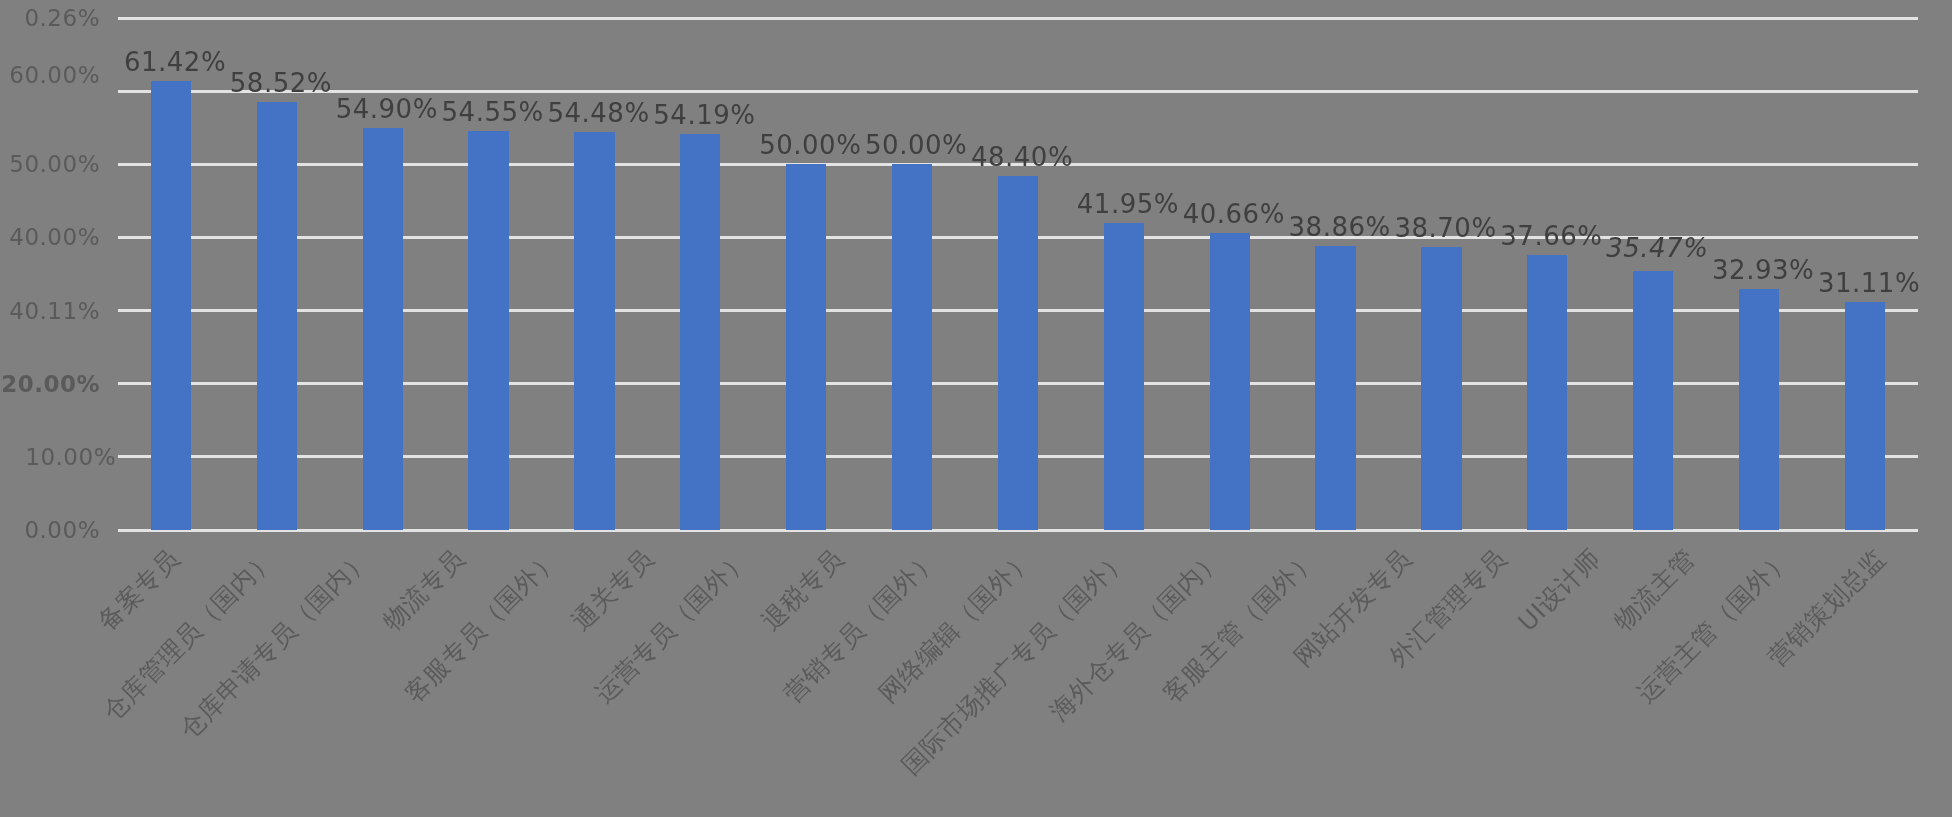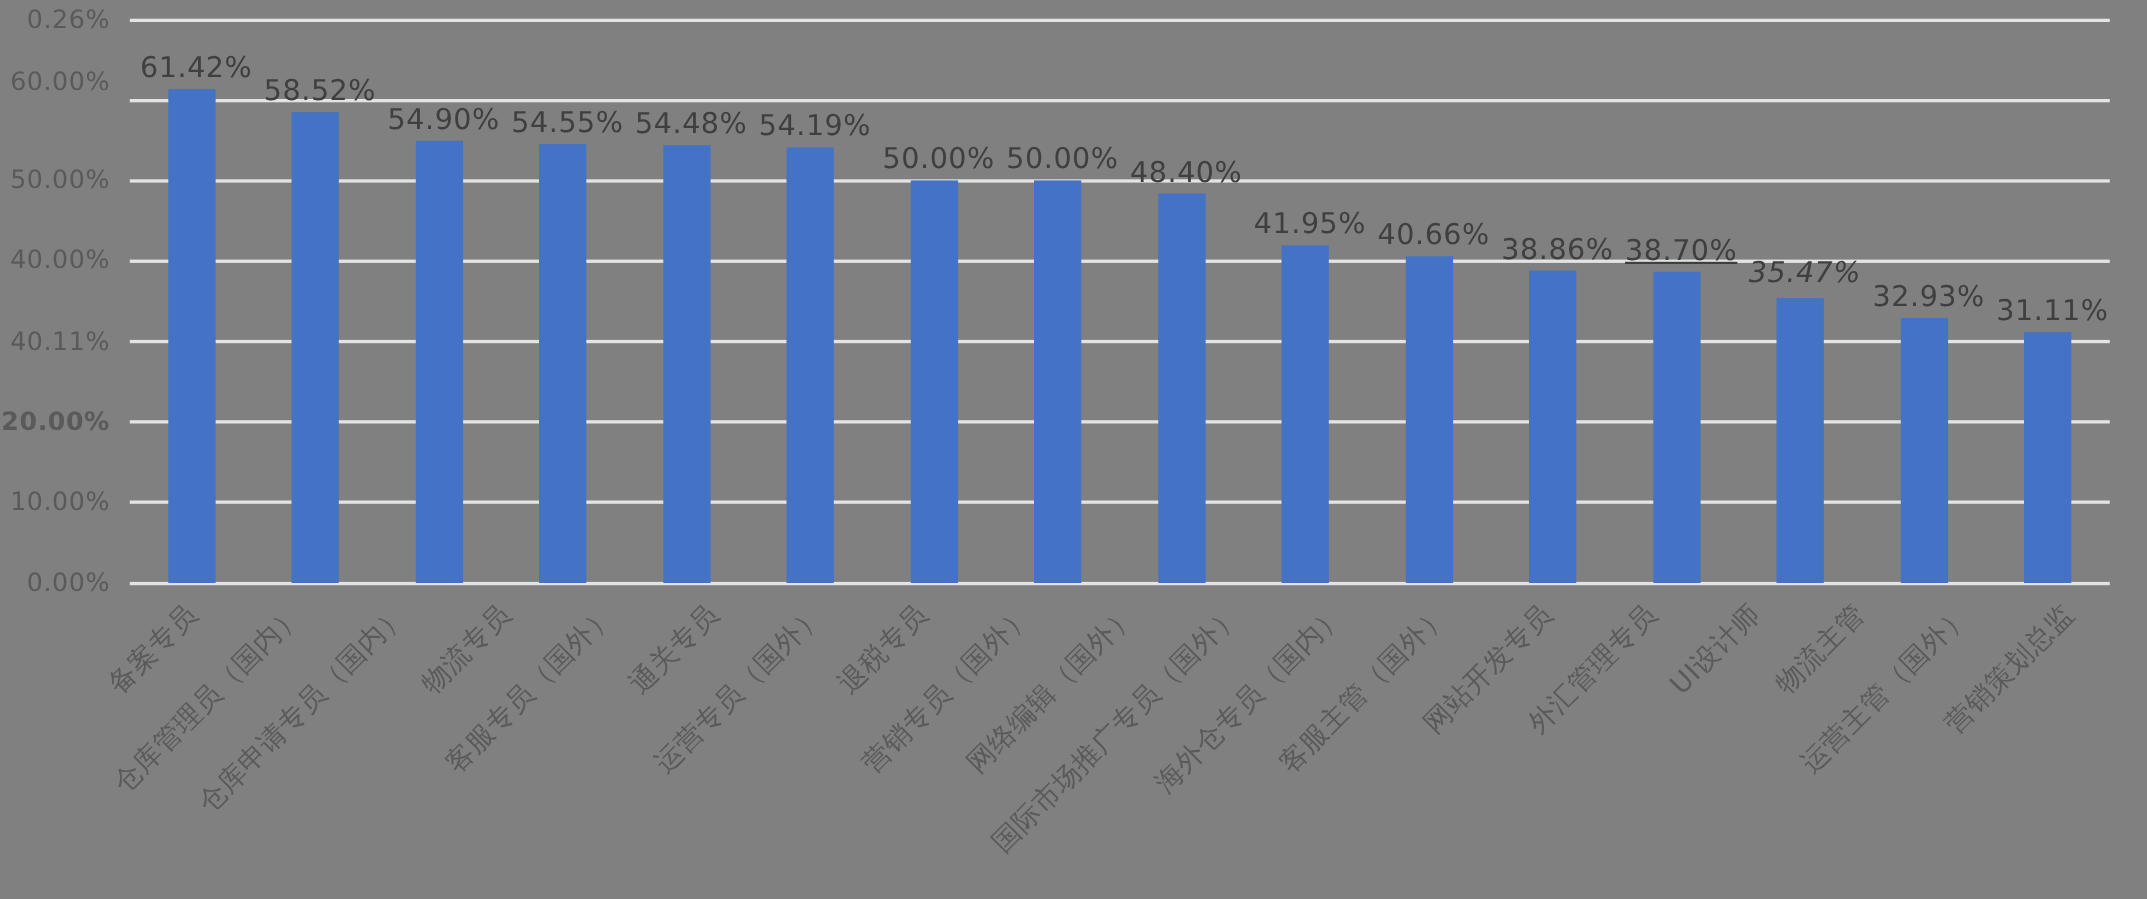--- a/index.html
+++ b/index.html
@@ -170,40 +170,44 @@
         <div class="bar-slot">
           <div class="bar" style="height: 297.399px; background: rgb(68, 114, 196);"></div>
           <div class="bar-value" style="bottom: 301.399px; color: rgb(63, 63, 63);">40.66%</div>
         </div>
         <div class="bar-slot">
           <div class="bar" style="height: 284.233px; background: rgb(68, 114, 196);"></div>
           <div class="bar-value" style="bottom: 288.233px; color: rgb(63, 63, 63);">38.86%</div>
         </div>
         <div class="bar-slot">
           <div class="bar" style="height: 283.063px; background: rgb(68, 114, 196);"></div>
-          <div class="bar-value" style="bottom: 287.063px; color: rgb(63, 63, 63); text-decoration: underline;">38.70%</div>
+          <div class="bar-value" style="bottom: 287.063px; color: rgb(63, 63, 63);">38.70%</div>
+        </div>
+        <div class="bar-slot">
+          <div class="bar" style="height: 275.456px; background: rgb(68, 114, 196);"></div>
+          <div class="bar-value" style="bottom: 279.456px; color: rgb(63, 63, 63);">37.66%</div>
         </div>
         <div class="bar-slot">
           <div class="bar" style="height: 259.438px; background: rgb(68, 114, 196);"></div>
           <div class="bar-value" style="bottom: 267px; color: rgb(63, 63, 63); font-style: italic;">35.47%</div>
         </div>
         <div class="bar-slot">
           <div class="bar" style="height: 240.859px; background: rgb(68, 114, 196);"></div>
           <div class="bar-value" style="bottom: 244.859px; color: rgb(63, 63, 63);">32.93%</div>
         </div>
         <div class="bar-slot">
           <div class="bar" style="height: 227.547px; background: rgb(68, 114, 196);"></div>
           <div class="bar-value" style="bottom: 231.547px; color: rgb(63, 63, 63);">31.11%</div>
         </div>
       </div>
   </div>
 
   <div id="y-axis">
       <div class="y-label" style="top: 530px; position: absolute; left: 0px; right: auto; width: 100px;">0.00%</div>
-      <div class="y-label" style="top: 456.857px; position: absolute; left: 0px; right: auto; width: 100px;">10.00%</div>
+      <div class="y-label" style="top: 456.857px; position: absolute; left: 16px; right: auto; width: 100px;">10.00%</div>
       <div class="y-label" style="top: 383.714px; position: absolute; left: 0px; right: auto; width: 100px; font-weight: bold;">20.00%</div>
       <div class="y-label" style="top: 310.571px; position: absolute; left: 0px; right: auto; width: 100px;">40.11%</div>
       <div class="y-label" style="top: 237.429px; position: absolute; left: 0px; right: auto; width: 100px;">40.00%</div>
       <div class="y-label" style="top: 164.286px; position: absolute; left: 0px; right: auto; width: 100px;">50.00%</div>
       <div class="y-label" style="top: 75px; position: absolute; left: 0px; right: auto; width: 100px;">60.00%</div>
       <div class="y-label" style="top: 18px; position: absolute; left: 0px; right: auto; width: 100px;">0.26%</div>
     </div>
 
   <div class="x-labels" id="x-labels">
       <div class="x-slot">

